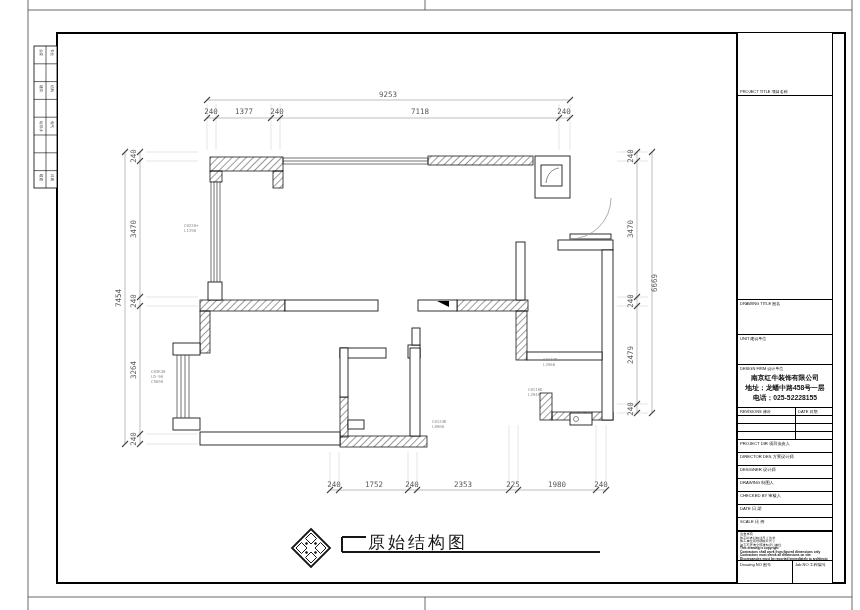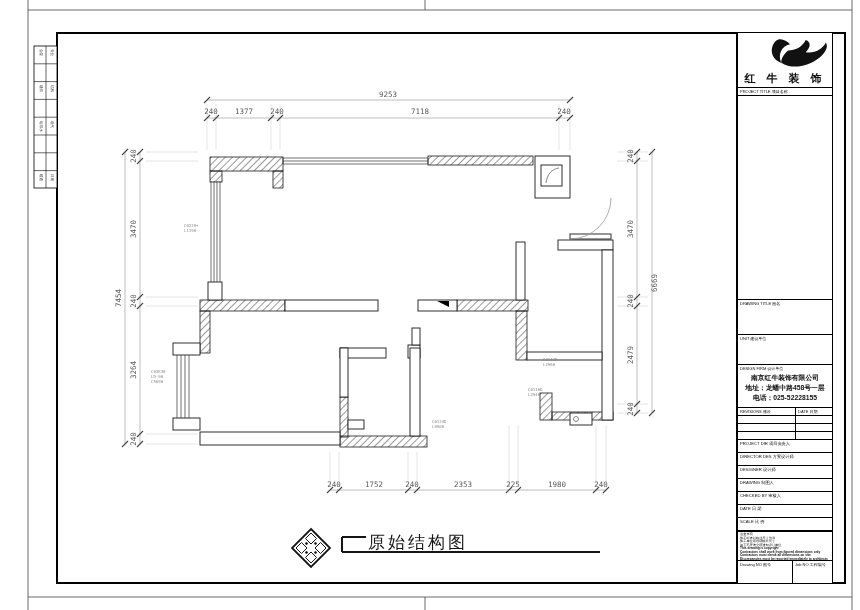--- a/index.html
+++ b/index.html
@@ -287,27 +287,20 @@
       <line x1="342" y1="537" x2="366" y2="537" stroke-width="2"></line>
       <line x1="342" y1="537" x2="342" y2="552" stroke-width="2"></line>
       <line x1="342" y1="552" x2="600" y2="552" stroke-width="2.2"></line>
     </g>
     <text class="plan-title-text" x="368" y="548">原始结构图</text>
   </g>
 </svg>
 
 <div class="tblock">
 
-  <div class="tb-abs bb logo-box">
-    <svg width="70" height="36" viewBox="0 0 80 40" style="position:relative;left:12px;top:2px;">
-      <path fill="#111" d="M16,6 C8,14 10,27 22,31 C18,22 22,12 32,10 C28,5 20,2 16,6 Z"></path>
-      <path fill="#111" d="M22,31 C34,39 52,36 66,25 C73,19 76,13 73,8 C69,16 59,21 50,19 C56,13 56,7 50,5 C46,13 38,17 30,17 C25,21 22,26 22,31 Z"></path>
-    </svg>
-    <div class="brand-text">红 牛 装 饰</div>
-  </div>
 
   <div class="tb-abs bb tb-label" style="top:55px;height:8px;">PROJECT TITLE 项目名称</div>
   <div class="tb-abs bb" style="top:63px;height:204px;"></div>
 
   <div class="tb-abs bb" style="top:267px;height:35px;">
     <div class="tb-label">DRAWING TITLE 图名</div>
   </div>
 
   <div class="tb-abs bb" style="top:302px;height:30px;">
     <div class="tb-label">UNIT 建设单位</div>

